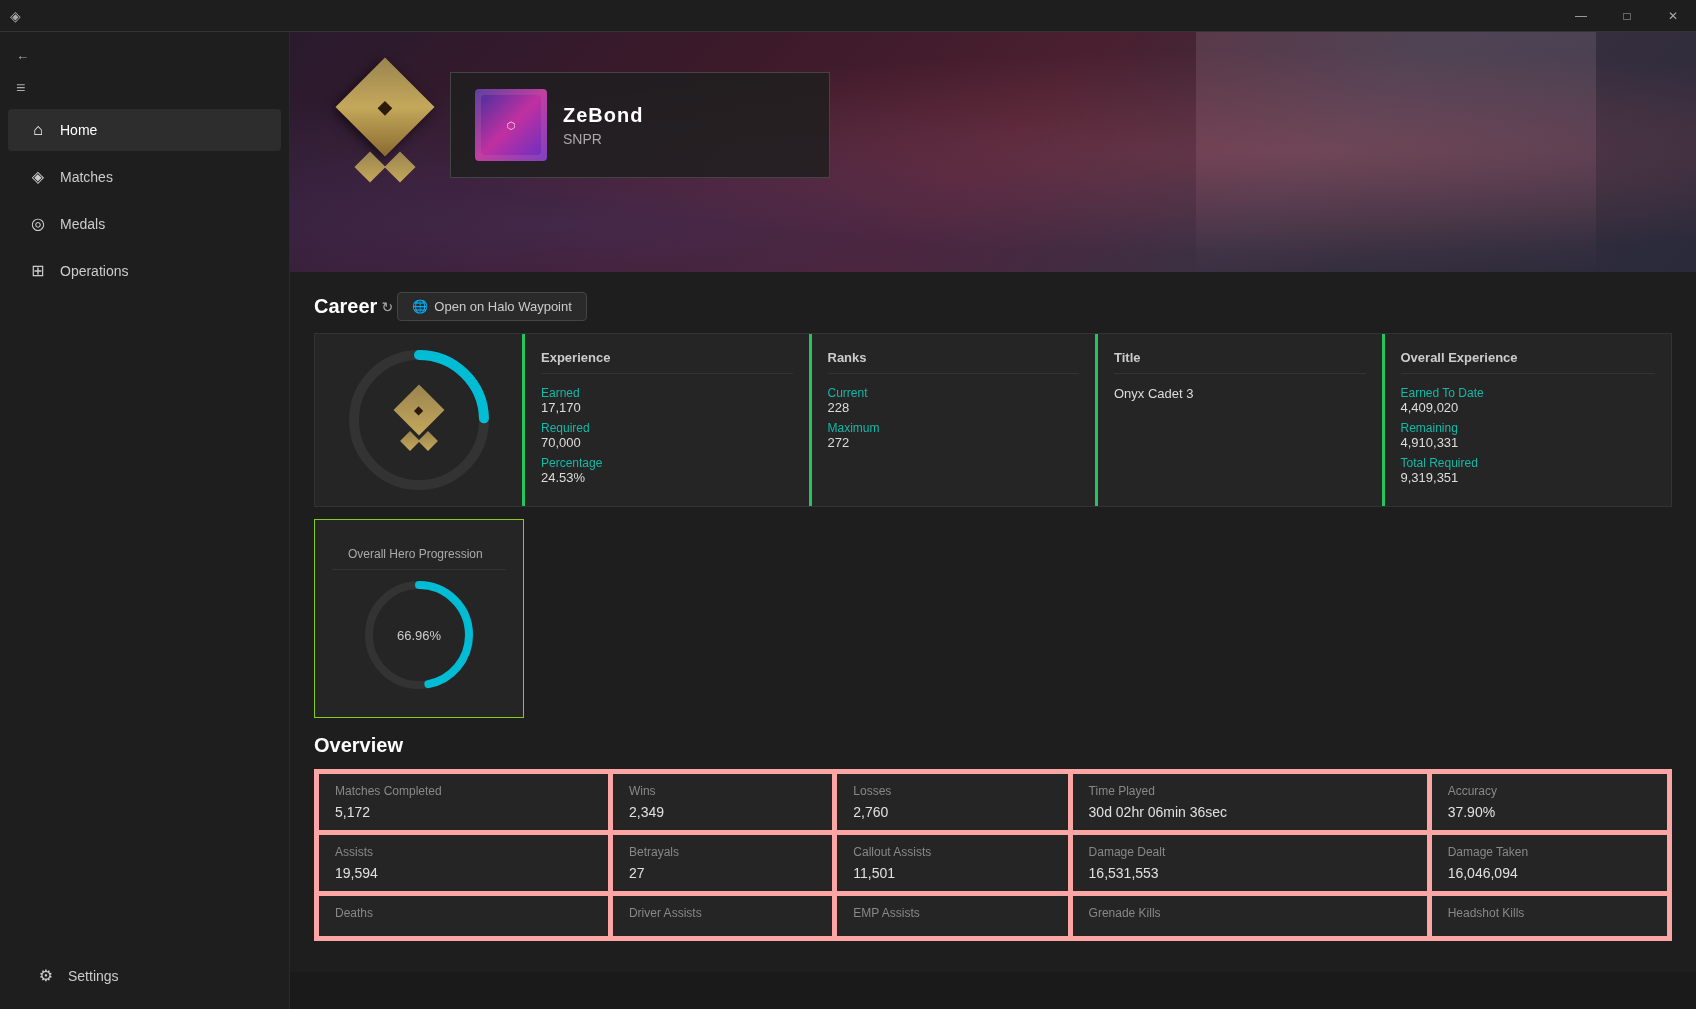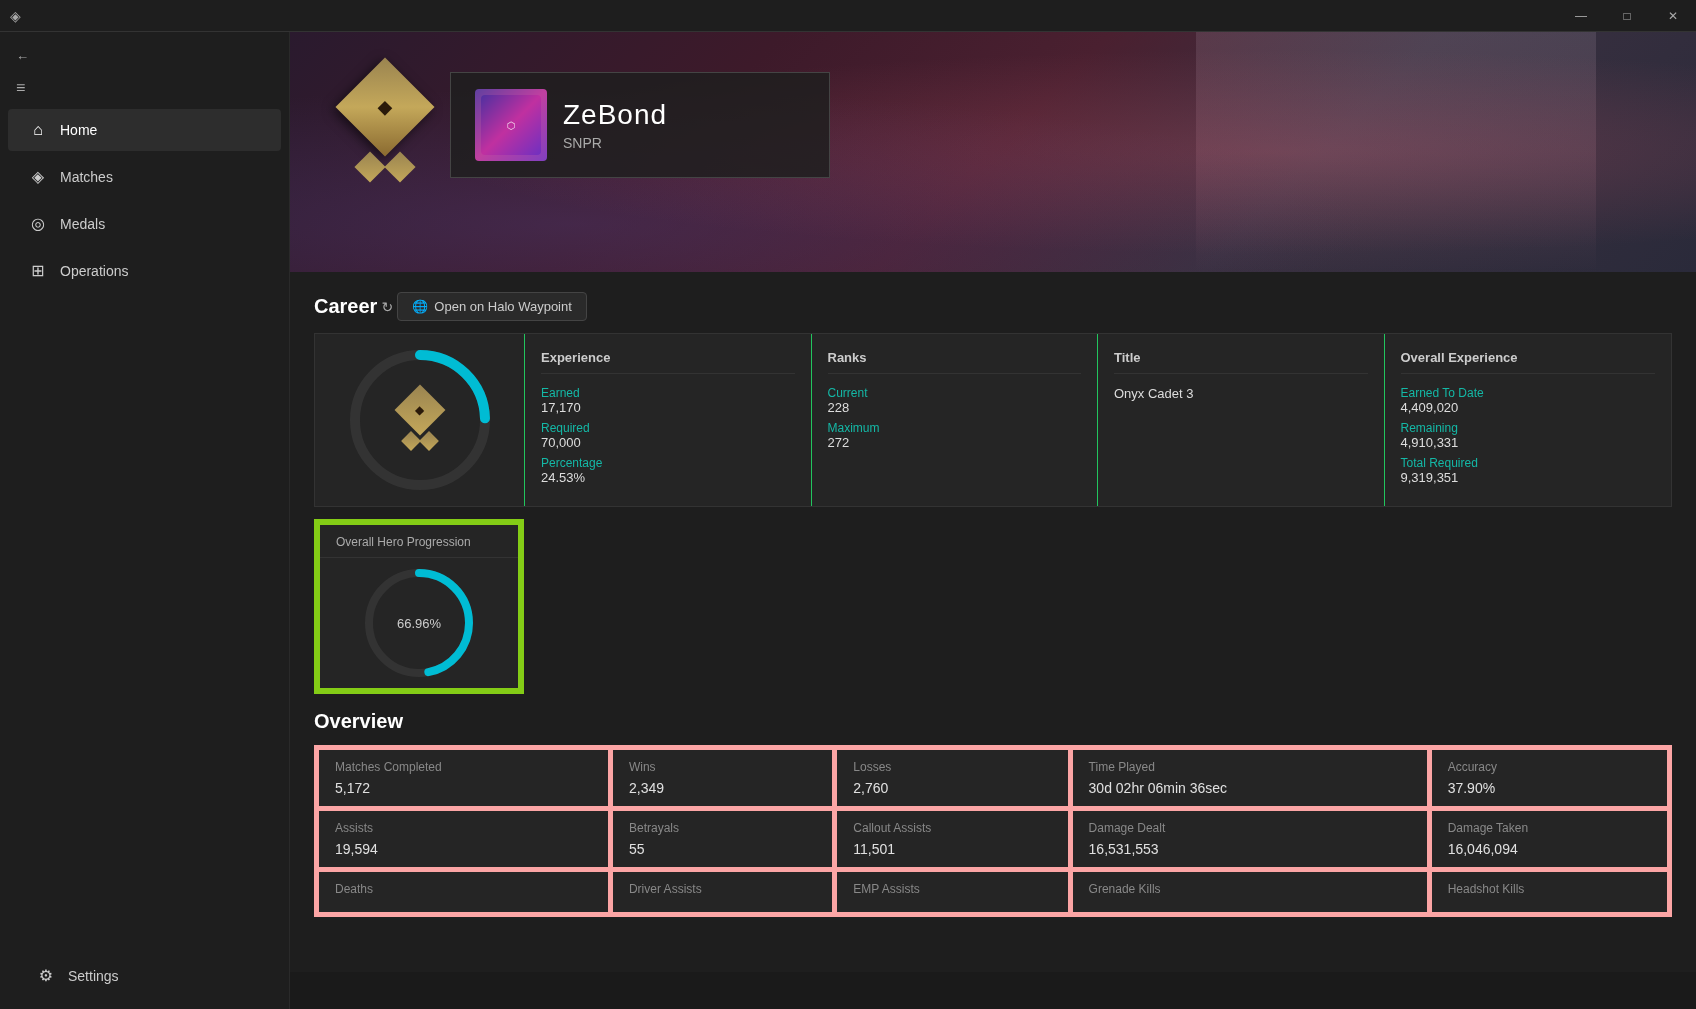--- a/index.html
+++ b/index.html
@@ -118,22 +118,22 @@
       min-width: 380px;
     }
     .player-avatar {
       width: 72px; height: 72px;
       background: linear-gradient(135deg, #6040a0, #c040a0, #8040c0);
       border-radius: 4px;
       display: flex; align-items: center; justify-content: center;
       font-size: 28px;
     }
     .player-info-name {
-      font-size: 28px;
-      font-weight: 400;
+      font-size: 20px;
+      font-weight: 700;
       color: #fff;
       letter-spacing: 1px;
     }
     .player-info-tag {
       font-size: 14px;
       color: #aaa;
       margin-top: 4px;
     }
 
     
@@ -175,21 +175,21 @@
 
     .career-grid {
       display: grid;
       grid-template-columns: 210px 1fr 1fr 1fr 1fr;
       background: #252525;
       border: 1px solid #333;
       margin-bottom: 12px;
     }
     .career-cell {
       padding: 16px;
-      border-right: 1px solid #22c55e;
+      border-right: 3px solid #22c55e;
     }
     .career-cell:last-child { border-right: none; }
     .career-cell-header {
       font-size: 13px;
       font-weight: 600;
       color: #ccc;
       margin-bottom: 12px;
       border-bottom: 1px solid #333;
       padding-bottom: 8px;
     }
@@ -206,22 +206,22 @@
     
     .progress-ring-container {
       display: flex; align-items: center; justify-content: center;
       height: 140px;
     }
     .ring-svg { transform: rotate(-90deg); }
 
     
     .hero-prog-box {
       background: #252525;
-      border: 6px solid #84cc16;
-      padding: 0;
+      border: 1px solid #84cc16;
+      padding: 17px;
       margin-bottom: 16px;
     }
     .hero-prog-header {
       font-size: 12px;
       color: #aaa;
       padding: 10px 16px 8px;
       border-bottom: 1px solid #333;
     }
     .hero-prog-inner {
       display: flex; align-items: center; justify-content: center;
@@ -469,21 +469,21 @@
             <tr>
               <td>
       <div class="stat-cell">
         <div class="stat-cell-header">Assists</div>
         <div class="stat-cell-value">19,594</div>
       </div>
               </td>
               <td>
       <div class="stat-cell">
         <div class="stat-cell-header">Betrayals</div>
-        <div class="stat-cell-value">55</div>
+        <div class="stat-cell-value">27</div>
       </div>
               </td>
               <td>
       <div class="stat-cell">
         <div class="stat-cell-header">Callout Assists</div>
         <div class="stat-cell-value">11,501</div>
       </div>
               </td>
               <td>
       <div class="stat-cell">

